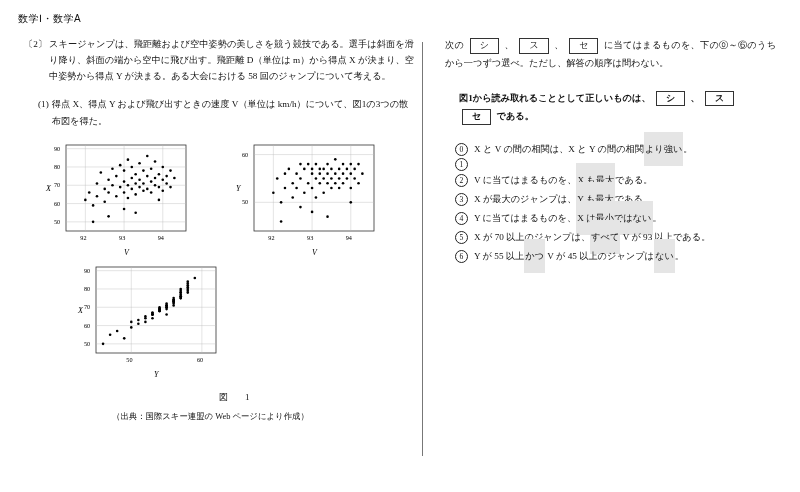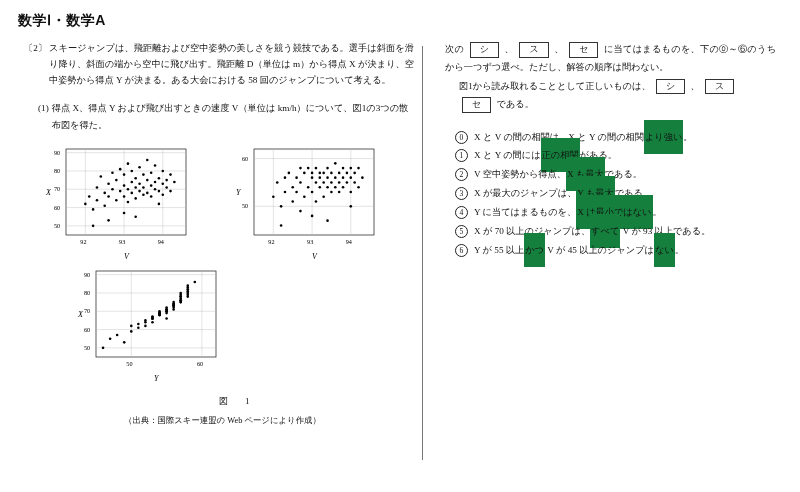--- a/index.html
+++ b/index.html
@@ -16,22 +16,22 @@
   }
   .page {
     position: relative;
     width: 800px;
     height: 492px;
     box-sizing: border-box;
     padding: 10px 14px;
   }
   .subject-title {
     font-family: "Liberation Sans", sans-serif;
-    font-weight: bold;
-    font-size: 14px;
+    font-weight: normal;
+    font-size: 10px;
     letter-spacing: 0.5px;
     margin: 2px 0 10px 4px;
   }
   .columns {
     display: flex;
     align-items: stretch;
     height: 450px;
   }
   .col-left {
     width: 400px;
@@ -90,37 +90,39 @@
   .fig-caption {
     position: absolute;
     left: 195px;
     top: 240px;
     font-size: 9px;
     letter-spacing: 4px;
     margin-top: 12px;
   }
   .source {
     position: absolute;
-    left: 100px;
+    left: 88px;
     top: 272px;
     font-size: 8.4px;
   }
 
   
   .r-intro {
     font-size: 9.2px;
     line-height: 2.0;
     text-align: justify;
     padding-right: 10px;
   }
   .r-second {
+    margin-top: 16px;
     font-size: 9.2px;
     line-height: 2.0;
     padding-left: 14px;
     padding-right: 10px;
+    font-weight: bold;
   }
   .boxed {
     display: inline-block;
     border: 1px solid #333;
     padding: 0px 9px;
     margin: 0 3px;
     font-size: 9px;
     line-height: 1.5;
     vertical-align: middle;
     background: #fff;
@@ -142,21 +144,21 @@
     height: 11px;
     border: 1px solid #222;
     border-radius: 50%;
     text-align: center;
     font-size: 7.6px;
     line-height: 11px;
     margin-right: 6px;
     flex: none;
   }
   .hl {
-    background: #15803d;
+    background: #e5e5e5;
     padding: 12px 1px;
   }
 </style>
 </head>
 <body>
 
 <div class="page">
 
   <div class="subject-title">数学Ⅰ・数学A</div>
 
@@ -464,25 +466,24 @@
         <span>である。</span>
       </div>
 
       <div class="choices" id="choices-list">
           <div class="choice">
             <span class="circ">0</span>
             <span><span>X と V の間の相関は、X と Y の間の相関</span><span class="hl">より強い</span><span>。</span></span>
           </div>
           <div class="choice">
             <span class="circ">1</span>
-            <span><span>X と Y の間には</span><span class="hl">正の相関</span><span>がある。</span></span>
           </div>
           <div class="choice">
             <span class="circ">2</span>
-            <span><span>V 空中姿勢から得点、</span><span class="hl">X も最大</span><span>である。</span></span>
+            <span><span>V に当てはまるものを、</span><span class="hl">X も最大</span><span>である。</span></span>
           </div>
           <div class="choice">
             <span class="circ">3</span>
             <span><span>X が最大のジャンプは、</span><span class="hl">Y も最大</span><span>である。</span></span>
           </div>
           <div class="choice">
             <span class="circ">4</span>
             <span><span>Y に当てはまるものを、</span><span class="hl">X は最小ではない</span><span>。</span></span>
           </div>
           <div class="choice">

